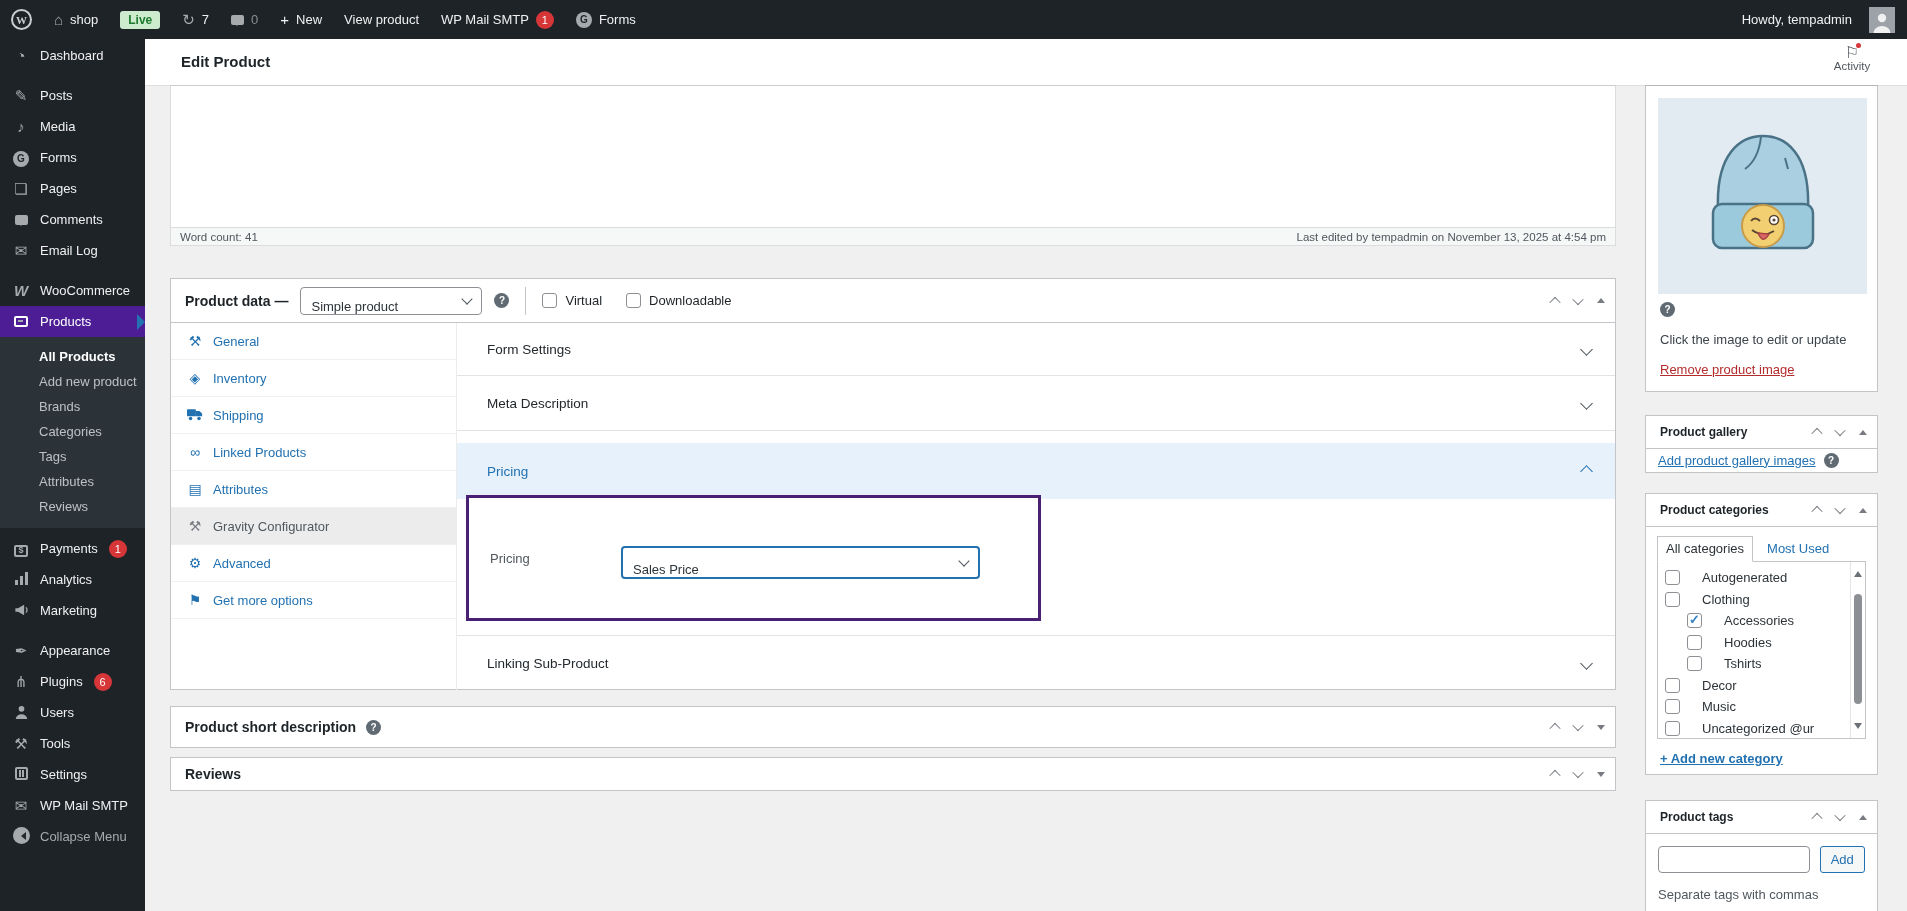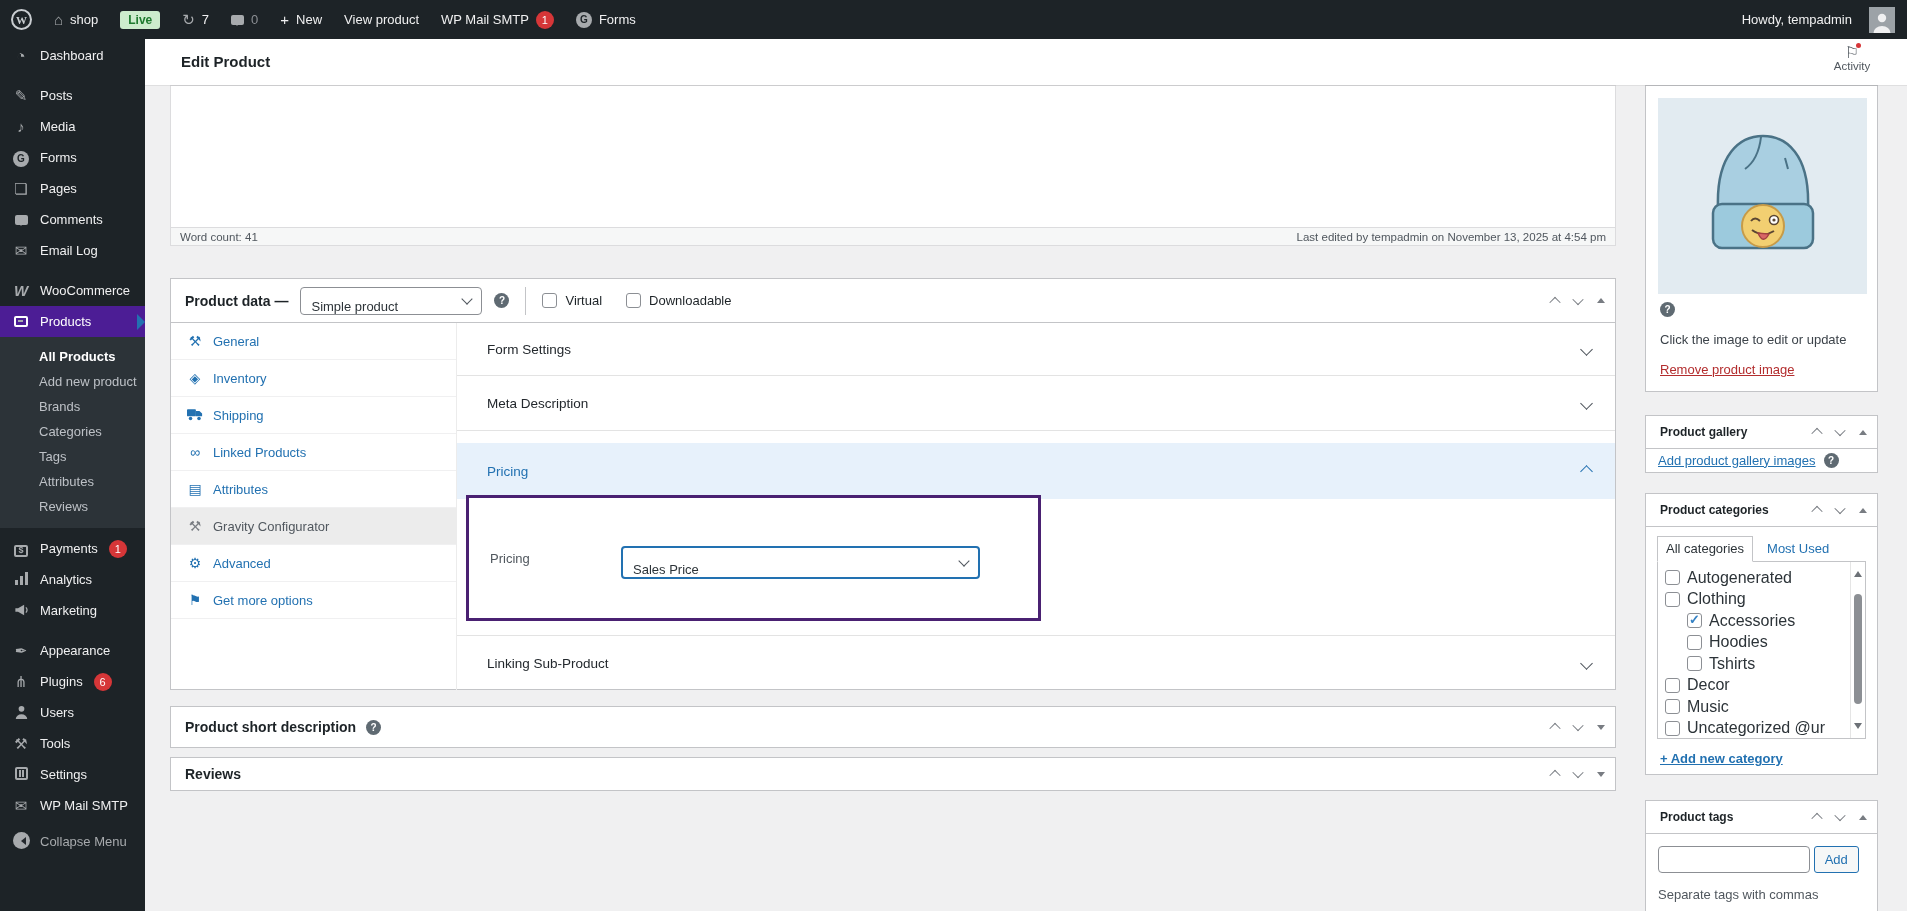--- a/index.html
+++ b/index.html
@@ -141,33 +141,33 @@
   #gallery-body { display:flex; align-items:center; gap:8px; padding:0 12px; height:24px; margin-top:-1px; }
   .bluelink { color:#2271b1; text-decoration:underline; font-size:13px; cursor:pointer; }
 
   #cats-panel { left:1645px; top:493px; width:233px; height:282px; }
   #cats-body { padding:9px 11px 0; }
   #cat-tabs { display:flex; align-items:flex-end; position:relative; z-index:2; }
   #tab-allcats { border:1px solid #c3c4c7; border-bottom-color:#fff; background:#fff; padding:4px 8px 5px; font-size:13px; color:#2c3338; cursor:pointer; }
   #tab-mostused { color:#2271b1; font-size:13px; margin:0 0 6px 14px; cursor:pointer; }
   #cat-list { border:1px solid #c3c4c7; margin-top:-1px; height:178px; position:relative; padding:5px 18px 0 7px; overflow:hidden; }
   #cat-list ul { list-style:none; }
-  #cat-list li { height:21.5px; display:flex; align-items:center; gap:7px; font-size:16px; color:#2c3338; }
+  #cat-list li { height:21.5px; display:flex; align-items:center; gap:22px; font-size:13px; color:#2c3338; }
   #cat-list li.child { padding-left:22px; }
   .scrollbar { position:absolute; right:0; top:0; width:15px; height:100%; border-left:1px solid #e5e5e5; }
   .sb-arrow { position:absolute; left:3px; width:0; height:0; border:4.5px solid transparent; }
   .sb-arrow.up { top:5px; border-bottom:6px solid #6c7177; }
   .sb-arrow.down { bottom:5px; border-top:6px solid #6c7177; }
   .sb-thumb { position:absolute; left:3px; top:32px; width:8px; height:110px; background:#8c8f94; border-radius:4px; }
   #add-cat { display:inline-block; margin:12px 0 0 3px; font-size:13px; font-weight:700; }
 
   #tags-panel { left:1645px; top:800px; width:233px; height:112px; }
   #tags-body { padding:12px; }
   #tag-input { width:152px; height:27px; border:1px solid #8c8f94; border-radius:4px; background:#fff; padding:0 8px; font-size:13px; font-family:inherit; }
-  #tag-add { margin-left:0; height:27px; padding:0 10px; background:#f6f7f7; border:1px solid #2271b1; border-radius:3px;
+  #tag-add { margin-left:6px; height:27px; padding:0 10px; background:#f6f7f7; border:1px solid #2271b1; border-radius:3px;
     color:#2271b1; font-size:13px; cursor:pointer; font-family:inherit; }
   #tags-hint { margin-top:14px; font-size:13px; color:#50575e; }
 </style>
 </head>
 <body>
 
 <div id="adminbar">
   <span class="ab-item">
       <span class="wp-logo">W</span>
     </span>
@@ -320,21 +320,21 @@
       <span>Tools</span>
       </li>
     <li class="menu-item">
       <span class="mi"><span class="i-sliders"></span></span>
       <span>Settings</span>
       </li>
     <li class="menu-item">
       <span class="mi">✉</span>
       <span>WP Mail SMTP</span>
       </li>
-    <li class="menu-item dim" style="margin-top:5px;">
+    <li class="menu-item dim" style="">
       <span class="mi"><span class="i-collapse"></span></span>
       <span>Collapse Menu</span>
       </li>
   </ul>
 </div>
 
 <div id="page-header">
   <span id="page-title">Edit Product</span>
   <span id="activity">
     <span class="flag">⚐</span>

